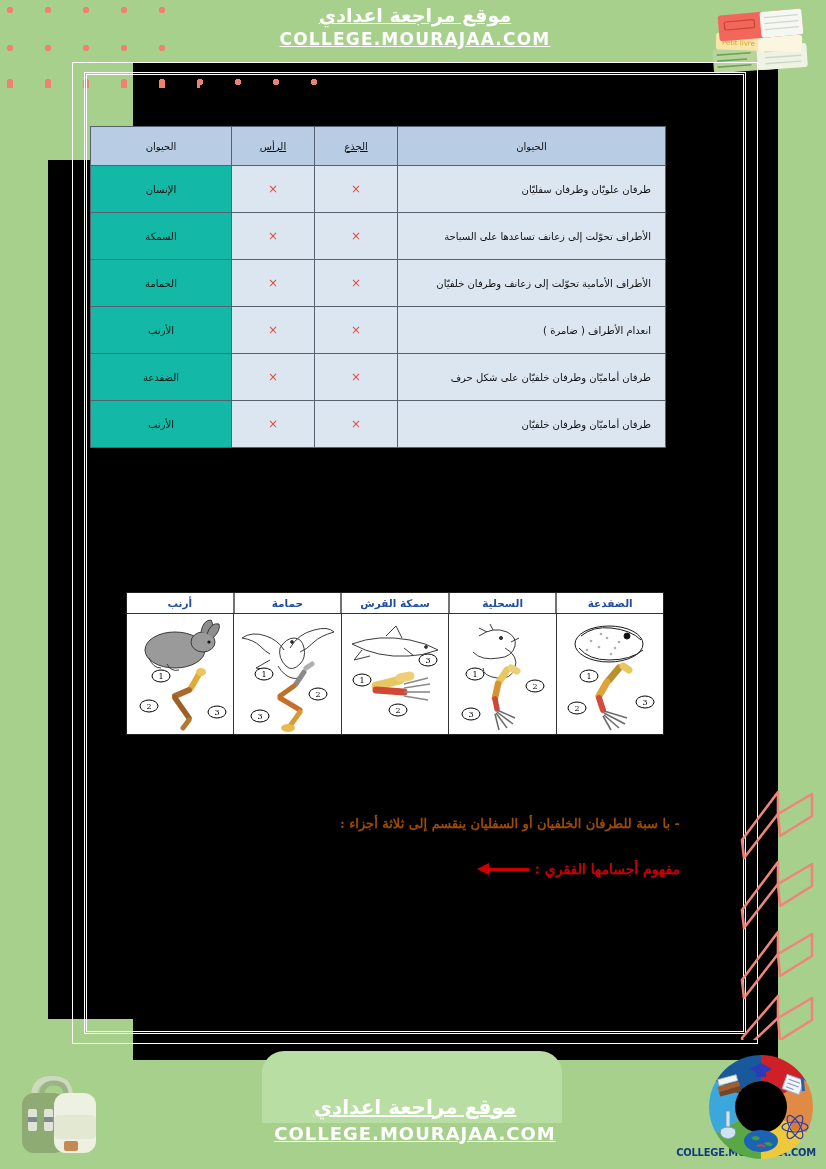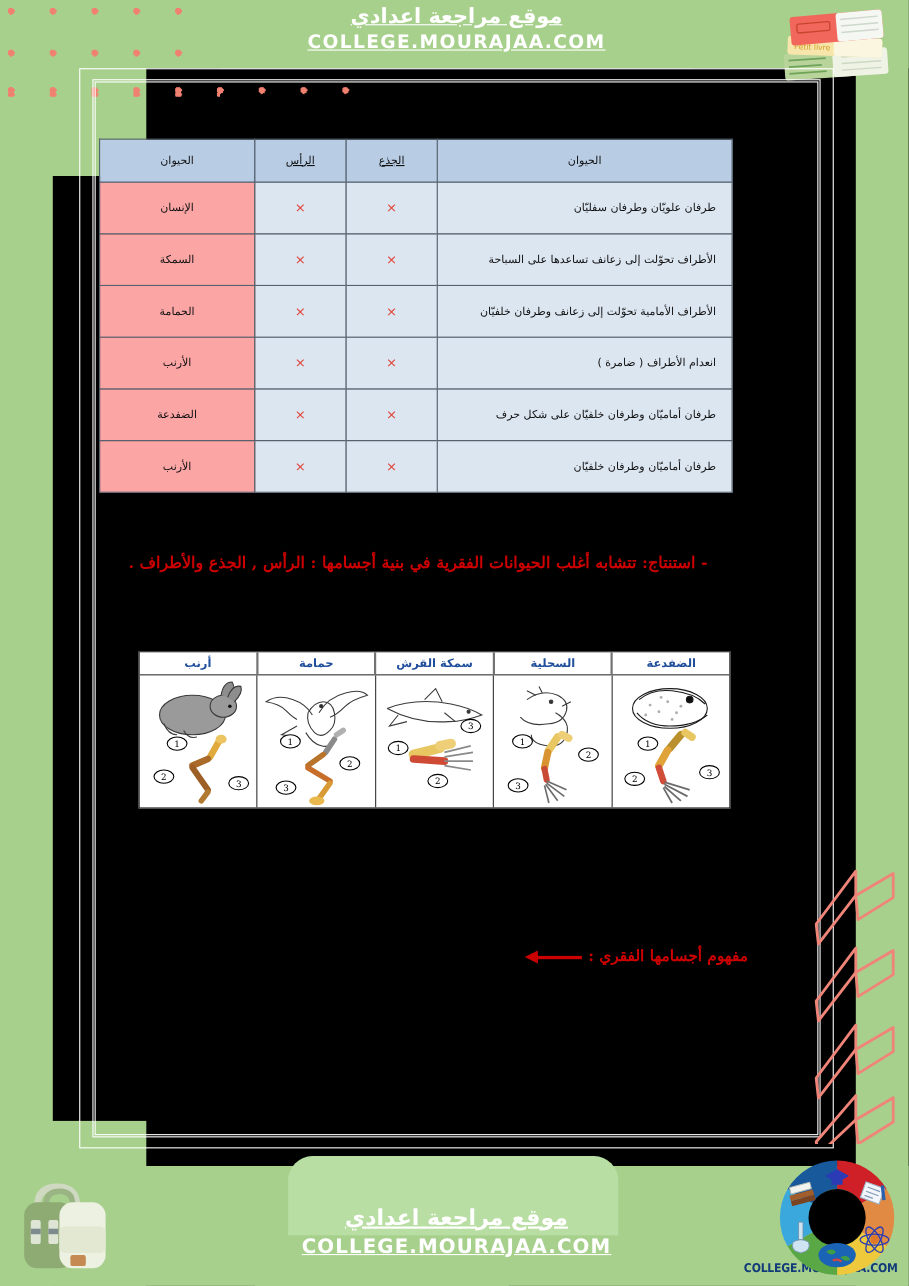--- a/index.html
+++ b/index.html
@@ -69,21 +69,21 @@
     border-collapse:collapse;direction:rtl;
     font-family:"DejaVu Sans","Liberation Sans",sans-serif;
   }
   table.vt td,table.vt th{
     border:1px solid #55616e;
     font-size:10px;font-weight:normal;color:#111;
     padding:0 10px;height:46px;vertical-align:middle;
   }
   table.vt thead th{background:#b8cce4;height:38px;font-weight:normal;}
   table.vt tbody td{background:#dce6f1;}
-  table.vt tbody td.animal{background:#fca5a5;text-align:center;width:120px;}
+  table.vt tbody td.animal{background:#14b8a6;text-align:center;width:120px;}
   table.vt th.c-animal{width:120px;text-align:center;}
   table.vt th.c-head,table.vt th.c-trunk{width:62px;text-align:center;text-decoration:underline;}
   table.vt td.mark{text-align:center;color:#e04a3f;font-size:12px;width:62px;}
   table.vt td.limbs{text-align:right;padding-right:14px;}
   table.vt th.c-limbs{text-align:center;}
 
   
   .red-line{
     position:absolute;left:90px;top:503px;width:580px;text-align:center;
     direction:rtl;color:#cc0000;font-size:14.5px;font-weight:bold;
@@ -229,21 +229,20 @@
       </tr>
       <tr>
         <td class="limbs">طرفان أماميّان وطرفان خلفيّان</td>
         <td class="mark">×</td>
         <td class="mark">×</td>
         <td class="animal">الأرنب</td>
       </tr>
     </tbody>
   </table>
 
-  <div class="red-line">- استنتاج:  تتشابه أغلب الحيوانات الفقرية في بنية أجسامها : الرأس , الجذع والأطراف .</div>
 
   <div class="figure">
     <div class="fig-head">
       <div>الضفدعة</div>
       <div>السحلية</div>
       <div>سمكة القرش</div>
       <div>حمامة</div>
       <div>أرنب</div>
     </div>
     <div class="fig-body">
@@ -395,20 +394,21 @@
             <text x="22" y="95">2</text>
             <ellipse cx="90" cy="98" rx="9" ry="6" fill="#fff" stroke="#000" stroke-width="1"></ellipse>
             <text x="90" y="101">3</text>
           </g>
         </svg>
       </div>
 
     </div>
   </div>
 
+  <div class="q-line q2">- با سبة للطرفان الخلفيان أو السفليان  ينقسم إلى ثلاثة أجزاء :</div>
 
   <div class="concept">
     <span>مفهوم أجسامها الفقري :</span>
     <span class="arrow-wrap">
       <span class="bar"></span>
         <span class="head"></span>
     </span>
   </div>
 
 

